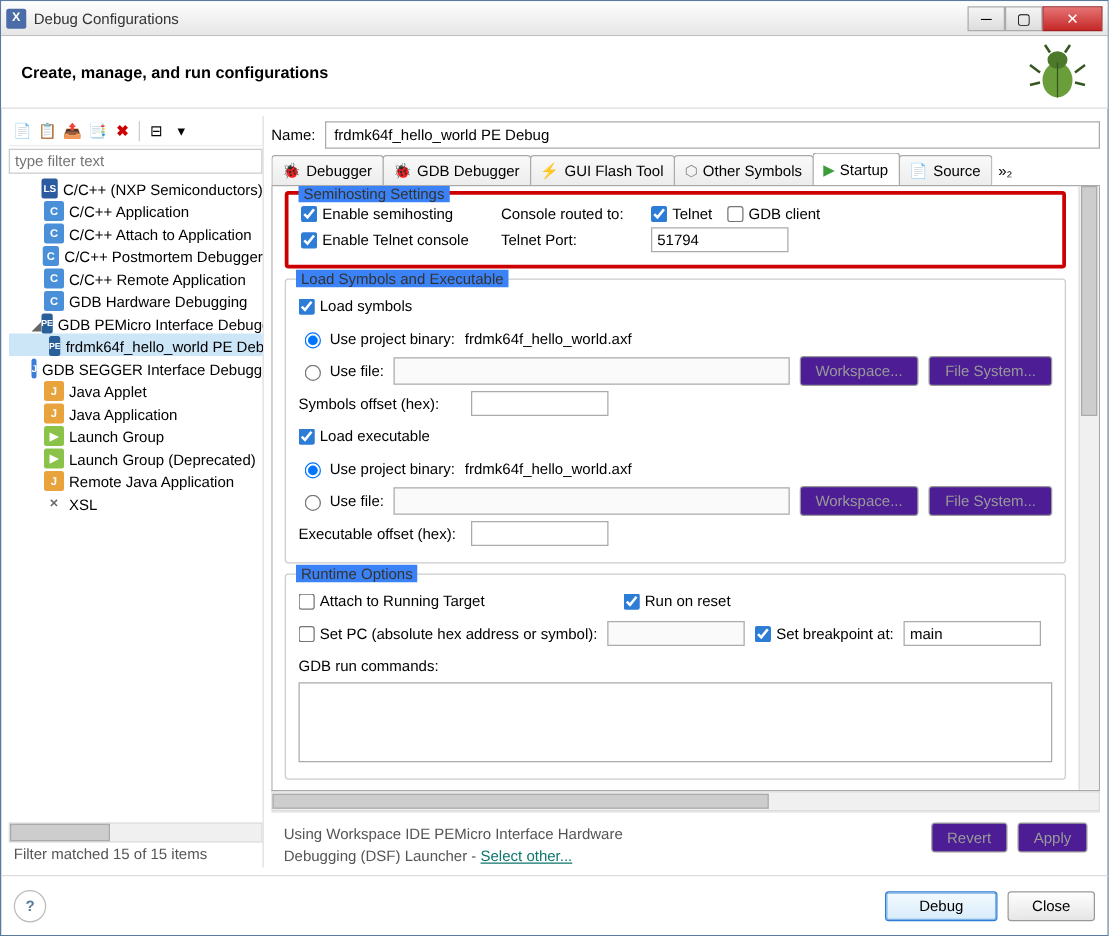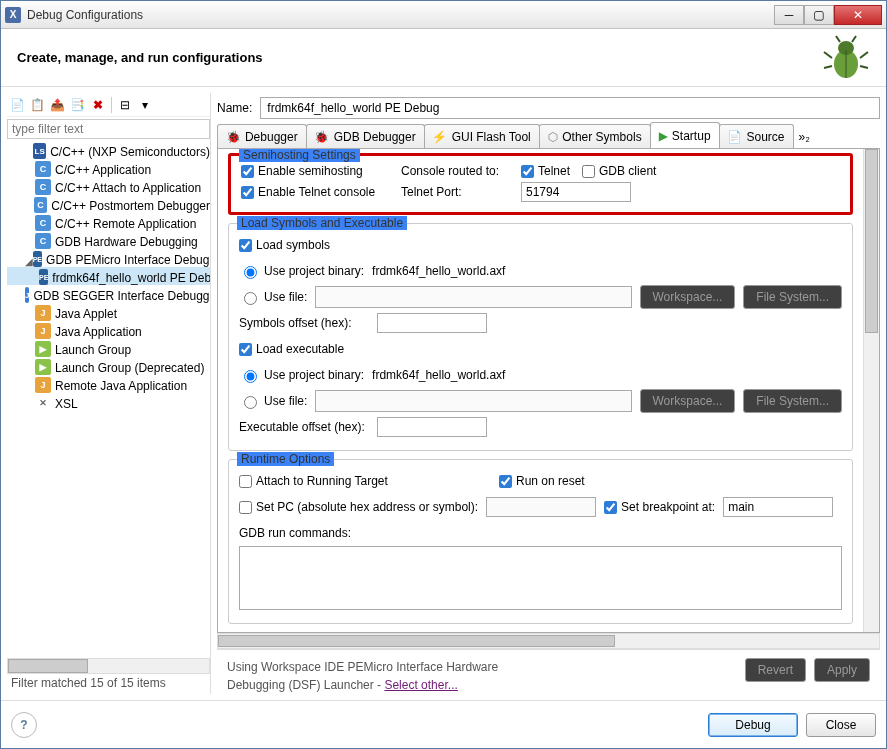--- a/index.html
+++ b/index.html
@@ -52,26 +52,26 @@
 .groupbox { border:1px solid #ccc; border-radius:3px; margin-bottom:8px; padding: 8px 10px 10px; position:relative; }
 .groupbox.highlight { border:3px solid #c00; }
 .groupbox-title { position:absolute; top:-8px; left:8px; background:#3b82f6; padding:0 4px; color:#333; }
 .form-row { display:flex; align-items:center; gap:8px; min-height:26px; }
 .chk { display:flex; align-items:center; gap:4px; }
 .chk input { margin:0; accent-color: #2d7dd6; }
 input[type=text].small { width:110px; height:20px; border:1px solid #aaa; padding:0 4px; }
 input[type=text].field { height:22px; border:1px solid #aaa; padding:0 4px; }
 .radio { display:flex; align-items:center; gap:4px; }
 .btn { height:24px; padding:0 12px; background:linear-gradient(#fefefe,#e6e6e6); border:1px solid #999; border-radius:3px; cursor:pointer; }
-.btn:disabled { color:#999; background:#404040; }
+.btn:disabled { color:#999; background:#4c1d95; }
 .btn.primary { border-color:#2d7dd6; box-shadow:0 0 0 1px #7db3e8 inset; background:linear-gradient(#f4faff,#d8ecfa); }
 textarea.cmds { width:100%; height:64px; border:1px solid #aaa; resize:none; }
 .bottom { border-top:1px solid #ddd; padding: 8px 10px 0; display:flex; justify-content:space-between; align-items:flex-start; }
 .launcher-text { color:#555; line-height:1.5; }
-.launcher-text a { color:#701a75;margin-top:16px; }
+.launcher-text a { color:#0f766e;margin-top:16px; }
 .footer { height:48px; display:flex; align-items:center; justify-content:space-between; border-top:1px solid #ddd; padding: 0 10px; }
 .help-icon { width:26px; height:26px; border:1px solid #bbb; border-radius:50%; display:flex; align-items:center; justify-content:center; color:#5a7aa0; font-weight:bold; cursor:pointer; }
 .semihost-grid { display:grid; grid-template-columns: 160px 120px auto; row-gap:4px; align-items:center; }
 </style>
 </head>
 <body>
 
 <div class="window">
   <div class="titlebar">
     <div class="titlebar-icon">X</div>

